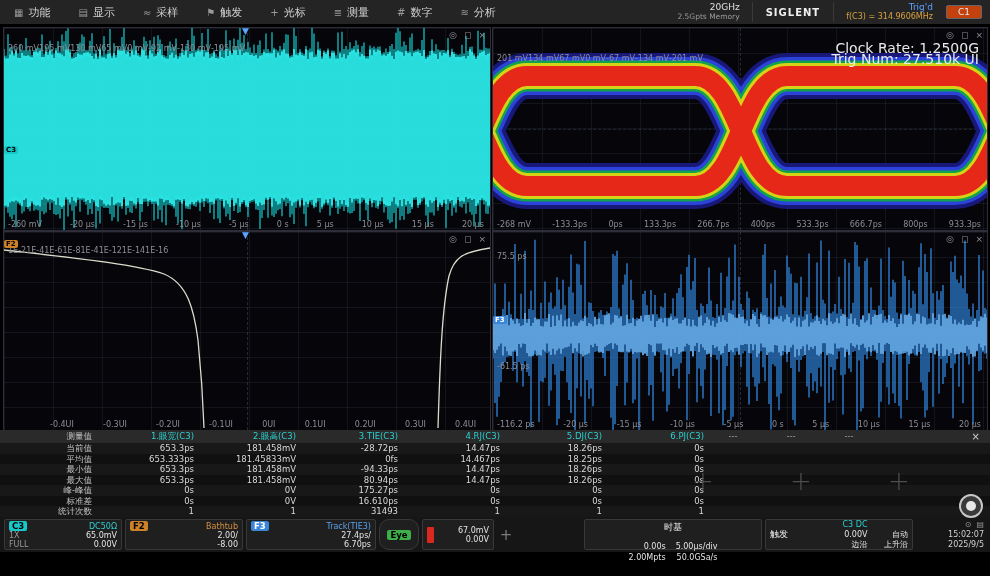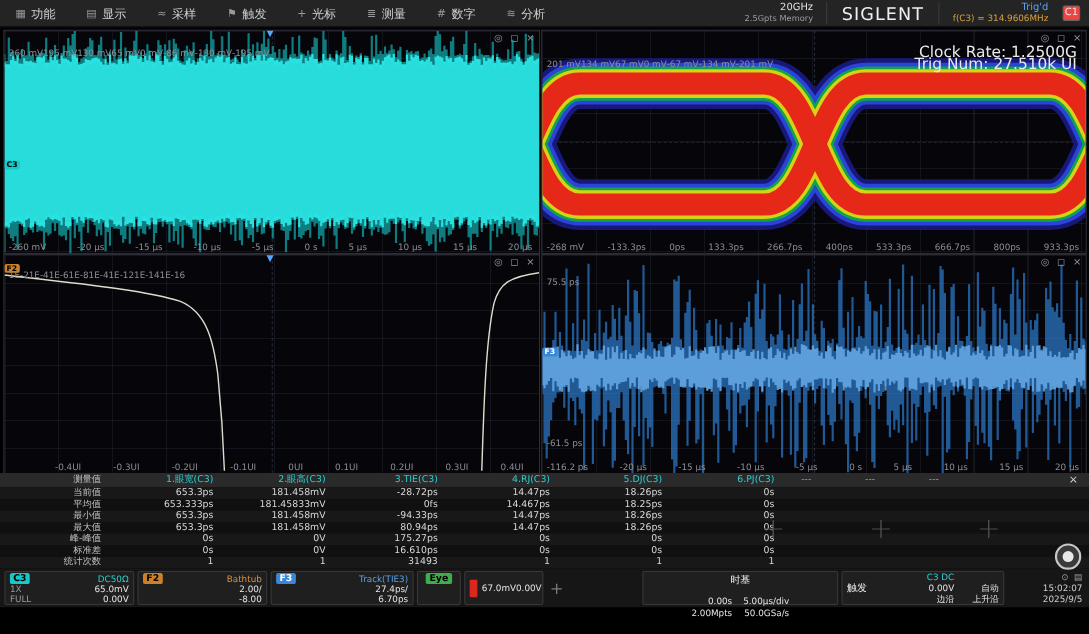--- a/index.html
+++ b/index.html
@@ -9,25 +9,25 @@
   
   #menubar{position:absolute;left:0;top:0;width:990px;height:24px;background:#242424;
            display:flex;align-items:center;border-bottom:1px solid #000;}
   .menu-item{display:flex;align-items:center;gap:5px;padding:0 14px;height:100%;
              font-size:11px;color:#d0d0d0;cursor:default;}
   .menu-item .mi-icon{font-size:10px;color:#9a9a9a;}
   .mb-right{margin-left:auto;display:flex;align-items:center;gap:13px;padding-right:8px;height:100%;}
   .bwstack{text-align:right;line-height:10px;border-right:1px solid #3a3a3a;padding-right:12px;}
   .bw{font-size:9px;color:#e0e0e0;}
   .mem{font-size:7.5px;color:#9a9a9a;}
-  .logo{font-size:16px;font-weight:normal;letter-spacing:1px;color:#efefef;}
+  .logo{font-size:10px;font-weight:bold;letter-spacing:1px;color:#efefef;}
   .trigstack{text-align:right;line-height:10px;border-left:1px solid #3a3a3a;padding-left:12px;}
   .trigd{font-size:9px;color:#5aa0ff;}
   .trigf{font-size:8px;color:#d8a040;}
-  .c1box{font-size:9px;color:#e8e8e8;border:1px solid #666;padding:1px 1px;border-radius:2px;background:#ef4444;}
+  .c1box{font-size:9px;color:#e8e8e8;border:1px solid #666;padding:1px 11px;border-radius:2px;background:#c2410c;}
   
   .panel{position:absolute;background:#05050a;border:1px solid #2e2e3a;overflow:hidden;}
   #panel-tl{left:3px;top:27px;width:486px;height:202px;}
   #panel-tr{left:492px;top:27px;width:494px;height:202px;}
   #panel-bl{left:3px;top:231px;width:486px;height:198px;}
   #panel-br{left:492px;top:231px;width:494px;height:198px;}
   .grid{position:absolute;inset:0;
     background-image:
       repeating-linear-gradient(to right, rgba(90,100,125,.16) 0 1px, transparent 1px 49px),
       repeating-linear-gradient(to bottom, rgba(90,100,125,.16) 0 1px, transparent 1px 25px);}
@@ -73,24 +73,24 @@
   .f2badge{background:#cc8028;}
   .f3badge{background:#3a86d8;color:#fff;}
   .eyebadge{background:#3fae4a;}
   .cyan{color:#2bd0d0;margin-left:40px;}
   .orange{color:#d89040;}
   .blue{color:#5aa0e8;}
   .dim{color:#9a9a9a;}
   .val{color:#e4e4e4;}
   .w110{width:108px;}
   .w118{width:120px;}
-  .eyebox{width:30px;justify-content:flex-start;align-items:center;display:flex;}
+  .eyebox{width:30px;justify-content:center;align-items:center;display:flex;border-radius:10px;}
   .redbox{width:62px;flex-direction:row;align-items:center;gap:4px;}
   .redmark{width:7px;height:16px;background:#d82820;border-radius:1px;flex:0 0 auto;}
-  .redvals{display:flex;flex-direction:row;justify-content:center;flex:1;text-align:right;line-height:9px;}
+  .redvals{display:flex;flex-direction:column;justify-content:center;flex:1;text-align:right;line-height:9px;}
   .addplus{width:18px;display:flex;align-items:center;justify-content:center;font-size:15px;color:#7a7a7a;
            background:transparent;border:none;}
   .spacer{flex:1;}
   .tb{width:168px;flex-direction:column;align-items:center;gap:8px;}
   .tbtitle{font-size:9px;color:#efefef;white-space:nowrap;}
   .tbgrid{display:grid;grid-template-columns:auto auto;column-gap:10px;row-gap:2px;text-align:right;
           color:#e4e4e4;line-height:9px;flex:1;}
   .tg{width:138px;flex-direction:row;align-items:center;gap:8px;}
   .tggrid{display:grid;grid-template-columns:auto auto;column-gap:10px;row-gap:1px;text-align:right;
           color:#e4e4e4;line-height:9px;flex:1;}
@@ -168,21 +168,21 @@
       <span class="picon">◎</span>
       <span class="picon">◻</span>
       <span class="picon">×</span>
     </div>
     <div class="ylabels">
       <span>260 mV</span>
       <span>195 mV</span>
       <span>130 mV</span>
       <span>65 mV</span>
       <span>0 mV</span>
-      <span>-86 mV</span>
+      <span>-92 mV</span>
       <span>-130 mV</span>
       <span>-195 mV</span>
     </div>
     <div class="xlabels">
       <span>-260 mV</span>
       <span>-20 µs</span>
       <span>-15 µs</span>
       <span>-10 µs</span>
       <span>-5 µs</span>
       <span>0 s</span>
@@ -280,21 +280,21 @@
         <path d="M0 84.3V126.5M2 51.5V171.0M4 85.1V184.8M6 86.8V164.8M8 84.6V150.1M10 77.0V133.9M12 51.5V129.9M14 86.8V124.9M16 69.8V124.6M18 82.2V119.2M20 86.9V138.7M22 12.1V119.8M24 86.2V150.2M26 86.9V129.9M28 61.8V132.5M30 87.0V154.6M32 18.8V129.2M34 87.0V140.0M36 76.9V143.9M38 58.4V195.3M40 78.0V124.3M42 7.7V122.6M44 86.5V119.8M46 87.0V189.9M48 70.7V149.3M50 86.4V150.2M52 49.5V145.8M54 86.0V121.2M56 70.2V173.7M58 60.4V158.5M60 76.4V132.0M62 74.2V142.8M64 45.2V193.2M66 57.8V186.8M68 77.3V138.8M70 47.7V138.9M72 73.3V124.7M74 86.8V150.3M76 54.8V167.9M78 22.4V180.9M80 60.5V119.3M82 82.0V201.7M84 31.7V156.2M86 32.6V121.4M88 52.7V164.6M90 86.2V119.1M92 8.9V191.2M94 85.5V147.9M96 70.2V166.8M98 70.9V156.6M100 78.9V174.3M102 86.3V120.0M104 86.9V119.2M106 80.6V119.1M108 77.9V119.1M110 82.8V126.1M112 82.8V144.0M114 79.6V119.0M116 83.2V119.1M118 75.0V185.7M120 22.0V200.6M122 23.7V192.2M124 18.7V154.1M126 76.4V119.9M128 84.0V119.0M130 52.4V119.1M132 42.5V173.3M134 31.3V150.4M136 87.0V120.6M138 47.8V119.5M140 68.1V171.2M142 87.0V167.5M144 85.8V126.5M146 87.0V202.7M148 86.8V119.3M150 61.9V122.3M152 58.8V121.6M154 73.2V119.9M156 86.1V163.6M158 57.9V153.0M160 83.9V188.7M162 63.0V122.2M164 82.2V119.6M166 85.5V120.3M168 74.3V140.3M170 75.4V159.5M172 60.9V122.6M174 85.8V179.6M176 85.6V172.7M178 81.6V125.6M180 66.2V143.9M182 84.2V136.9M184 61.1V136.4M186 56.1V156.4M188 42.2V131.2M190 65.3V119.0M192 86.8V119.4M194 35.0V188.2M196 22.7V142.0M198 57.7V119.1M200 49.3V124.8M202 26.0V119.1M204 77.9V170.3M206 86.6V136.6M208 71.6V153.9M210 74.0V166.4M212 81.2V137.4M214 72.1V120.6M216 35.6V119.4M218 68.4V184.0M220 85.0V122.7M222 85.9V122.9M224 72.0V127.7M226 83.6V181.3M228 40.8V123.4M230 87.0V193.3M232 76.1V178.0M234 44.6V134.1M236 25.8V119.5M238 77.9V188.2M240 68.6V184.7M242 12.6V123.2M244 85.4V119.4M246 44.7V119.0M248 71.9V134.9M250 77.8V121.6M252 86.8V119.0M254 59.5V154.8M256 66.1V172.6M258 87.0V121.4M260 77.8V145.2M262 80.0V154.6M264 76.2V169.1M266 87.0V151.5M268 80.2V119.3M270 22.8V135.3M272 11.9V149.3M274 65.9V119.1M276 84.6V171.9M278 51.4V197.4M280 86.6V132.2M282 38.1V134.3M284 83.6V164.7M286 74.7V178.3M288 64.4V161.5M290 73.6V123.2M292 75.5V119.9M294 23.4V130.1M296 35.2V119.0M298 41.8V135.9M300 82.3V187.9M302 50.8V193.5M304 51.2V127.9M306 83.2V139.8M308 44.8V128.1M310 84.4V124.3M312 78.7V119.0M314 65.2V154.6M316 21.5V165.6M318 81.1V141.3M320 86.7V158.7M322 84.3V149.5M324 30.5V161.3M326 85.2V135.8M328 8.4V154.5M330 67.7V120.0M332 71.4V202.5M334 86.0V120.6M336 18.6V170.7M338 81.3V135.1M340 79.6V168.5M342 72.0V138.0M344 81.6V127.0M346 44.8V119.6M348 77.0V143.2M350 84.2V182.4M352 26.9V142.4M354 85.2V120.1M356 30.8V136.5M358 87.0V139.9M360 70.8V120.1M362 9.9V119.0M364 13.0V202.0M366 34.4V128.6M368 86.9V179.4M370 84.6V176.2M372 29.0V122.7M374 26.2V127.3M376 86.2V119.3M378 55.5V123.9M380 77.7V119.0M382 78.1V119.4M384 87.0V127.8M386 73.4V185.5M388 26.4V169.8M390 77.9V131.1M392 83.9V119.2M394 87.0V155.2M396 15.5V172.4M398 64.8V119.0M400 47.7V161.5M402 50.5V171.0M404 80.5V123.1M406 86.8V174.1M408 81.2V186.4M410 28.7V119.0M412 44.1V119.1M414 83.8V167.9M416 47.9V132.1M418 76.1V121.1M420 58.7V121.3M422 61.8V123.2M424 81.6V123.9M426 35.3V120.0M428 11.2V150.2M430 72.2V158.4M432 22.0V185.6M434 40.1V178.2M436 86.4V140.1M438 16.2V119.9M440 61.2V174.8M442 85.8V122.0M444 59.0V119.0M446 67.8V161.7M448 59.2V126.9M450 53.1V151.9M452 86.8V145.1M454 85.4V131.3M456 86.8V119.0M458 29.6V135.9M460 40.0V186.2M462 23.8V131.4M464 47.4V119.0M466 51.1V154.8M468 43.6V119.2M470 56.3V171.2M472 8.5V119.8M474 61.5V124.3M476 76.9V132.6M478 84.6V119.0M480 71.6V192.7M482 86.3V119.6M484 78.0V119.2M486 23.1V139.3M488 86.5V137.9M490 38.4V120.2M492 76.0V121.8M494 77.5V126.7" stroke="#2e7ed0" stroke-width="2" fill="none" opacity="0.7"></path>
         <path d="M0 87.1V118.3M2 91.4V121.0M4 91.7V117.8M6 91.4V114.3M8 91.5V111.6M10 83.6V123.6M12 84.2V114.6M14 83.0V119.3M16 93.2V122.9M18 86.0V124.1M20 88.5V119.6M22 91.8V118.0M24 87.1V124.1M26 91.2V112.0M28 94.1V115.5M30 93.1V111.4M32 81.0V112.1M34 90.8V121.1M36 87.1V124.2M38 93.9V124.5M40 90.7V123.5M42 85.5V118.6M44 87.6V123.7M46 87.3V122.8M48 93.9V123.6M50 94.5V117.8M52 89.4V119.5M54 89.6V111.6M56 82.0V119.6M58 95.0V122.9M60 83.7V116.8M62 94.0V122.6M64 83.2V118.6M66 88.2V116.4M68 82.5V121.8M70 94.2V116.8M72 88.6V115.6M74 94.4V115.2M76 86.2V114.5M78 94.5V111.5M80 89.8V121.3M82 93.4V116.2M84 93.8V119.5M86 90.6V111.2M88 88.3V121.9M90 89.1V124.5M92 83.8V122.9M94 93.9V122.2M96 91.0V121.2M98 92.1V112.9M100 94.2V115.2M102 84.8V111.8M104 92.4V114.0M106 86.6V120.4M108 92.1V120.2M110 92.5V120.9M112 83.6V114.8M114 82.6V113.2M116 81.2V111.9M118 92.5V111.1M120 90.4V116.8M122 83.1V111.4M124 83.6V113.1M126 86.2V119.6M128 84.5V120.3M130 93.8V120.3M132 93.3V112.6M134 82.7V119.6M136 91.6V120.2M138 90.9V116.7M140 85.7V122.0M142 94.1V119.9M144 88.6V120.6M146 86.7V120.3M148 83.7V120.6M150 89.6V123.2M152 83.3V121.6M154 83.0V124.1M156 82.8V112.1M158 88.8V113.3M160 82.3V120.2M162 95.0V123.7M164 88.9V111.5M166 87.3V111.7M168 86.5V111.4M170 90.6V118.1M172 86.0V118.3M174 94.3V122.9M176 86.5V116.6M178 84.5V124.2M180 87.9V117.0M182 86.7V120.7M184 86.3V115.2M186 91.4V122.1M188 91.6V120.2M190 88.1V119.6M192 85.4V114.6M194 93.8V111.8M196 86.9V113.1M198 94.6V119.3M200 87.7V123.9M202 93.5V114.1M204 94.5V111.1M206 84.8V119.9M208 83.6V112.2M210 93.5V115.5M212 90.9V118.0M214 85.0V122.5M216 87.4V121.7M218 93.4V124.9M220 88.7V113.0M222 94.8V116.1M224 91.3V114.6M226 85.0V118.7M228 89.7V122.0M230 83.2V120.9M232 88.3V113.9M234 89.9V111.8M236 81.0V119.9M238 81.7V118.3M240 82.7V120.3M242 85.6V115.9M244 86.2V115.8M246 82.1V122.8M248 85.0V113.1M250 84.5V113.1M252 91.3V111.9M254 88.4V112.2M256 94.0V121.0M258 87.6V112.1M260 82.1V118.3M262 84.0V112.5M264 92.0V125.0M266 94.7V121.6M268 82.1V111.6M270 83.5V115.2M272 83.1V115.4M274 85.3V122.9M276 92.0V120.4M278 86.5V119.7M280 87.9V120.6M282 84.7V113.0M284 85.1V113.6M286 86.8V120.4M288 84.0V123.7M290 89.5V119.0M292 87.4V113.5M294 82.6V121.8M296 85.0V120.1M298 91.0V115.6M300 88.8V112.8M302 85.5V124.9M304 94.5V117.3M306 85.4V123.4M308 94.8V117.1M310 88.7V114.2M312 87.6V122.9M314 82.6V112.4M316 94.4V118.2M318 90.3V115.1M320 90.4V116.7M322 88.7V114.1M324 83.5V122.8M326 88.9V123.8M328 91.9V121.8M330 86.8V111.2M332 88.4V111.3M334 93.2V123.3M336 81.3V121.5M338 89.4V121.8M340 91.7V122.7M342 90.2V111.4M344 85.9V116.5M346 91.3V116.5M348 83.9V115.6M350 81.8V115.8M352 82.7V124.9M354 93.9V117.6M356 86.7V122.9M358 81.4V111.2M360 91.8V114.1M362 86.3V115.5M364 93.0V112.8M366 94.8V118.1M368 88.1V113.0M370 83.2V111.8M372 90.4V115.7M374 88.5V119.4M376 81.3V115.0M378 92.4V120.2M380 84.7V112.9M382 82.6V117.8M384 82.9V121.1M386 82.4V111.1M388 81.8V121.7M390 91.1V121.9M392 88.4V112.6M394 90.4V111.1M396 83.0V112.1M398 88.9V120.0M400 86.3V122.0M402 91.3V119.0M404 94.9V119.8M406 92.0V122.2M408 82.6V121.8M410 91.8V121.6M412 82.7V120.9M414 82.7V119.8M416 81.6V123.5M418 83.8V121.8M420 92.2V117.0M422 89.5V113.6M424 81.8V122.4M426 82.3V111.8M428 91.4V121.9M430 84.5V115.6M432 85.7V112.6M434 92.6V116.2M436 91.7V120.5M438 91.3V121.1M440 81.3V115.7M442 92.2V122.5M444 87.9V111.8M446 82.3V123.9M448 93.7V111.7M450 82.4V124.2M452 81.8V123.8M454 86.6V117.4M456 82.7V124.0M458 83.9V121.3M460 91.7V115.9M462 87.4V122.8M464 92.5V122.2M466 90.5V121.9M468 92.0V120.5M470 87.8V120.8M472 93.3V120.9M474 92.5V114.3M476 93.1V117.4M478 92.5V122.0M480 88.9V124.8M482 86.7V124.5M484 94.8V118.7M486 88.9V111.7M488 84.3V115.4M490 85.4V118.5M492 81.7V113.8M494 85.6V121.0" stroke="#66aae6" stroke-width="2" fill="none" opacity="0.85"></path>
       </svg>
     <div class="edge-tag tag-f3">F3</div>
     <div class="panel-icons">
       <span class="picon">◎</span>
       <span class="picon">◻</span>
       <span class="picon">×</span>
     </div>
     <span style="position:absolute;left:4px;top:20px;font-size:8px;color:#8d8d95;z-index:4;">75.5 ps</span>
-    <span style="position:absolute;left:4px;top:130px;font-size:8px;color:#8d8d95;z-index:4;margin-top:36px;">-61.5 ps</span>
+    <span style="position:absolute;left:4px;top:130px;font-size:8px;color:#8d8d95;z-index:4;">-61.5 ps</span>
     <div class="xlabels">
       <span>-116.2 ps</span>
       <span>-20 µs</span>
       <span>-15 µs</span>
       <span>-10 µs</span>
       <span>-5 µs</span>
       <span>0 s</span>
       <span>5 µs</span>
       <span>10 µs</span>
       <span>15 µs</span>

